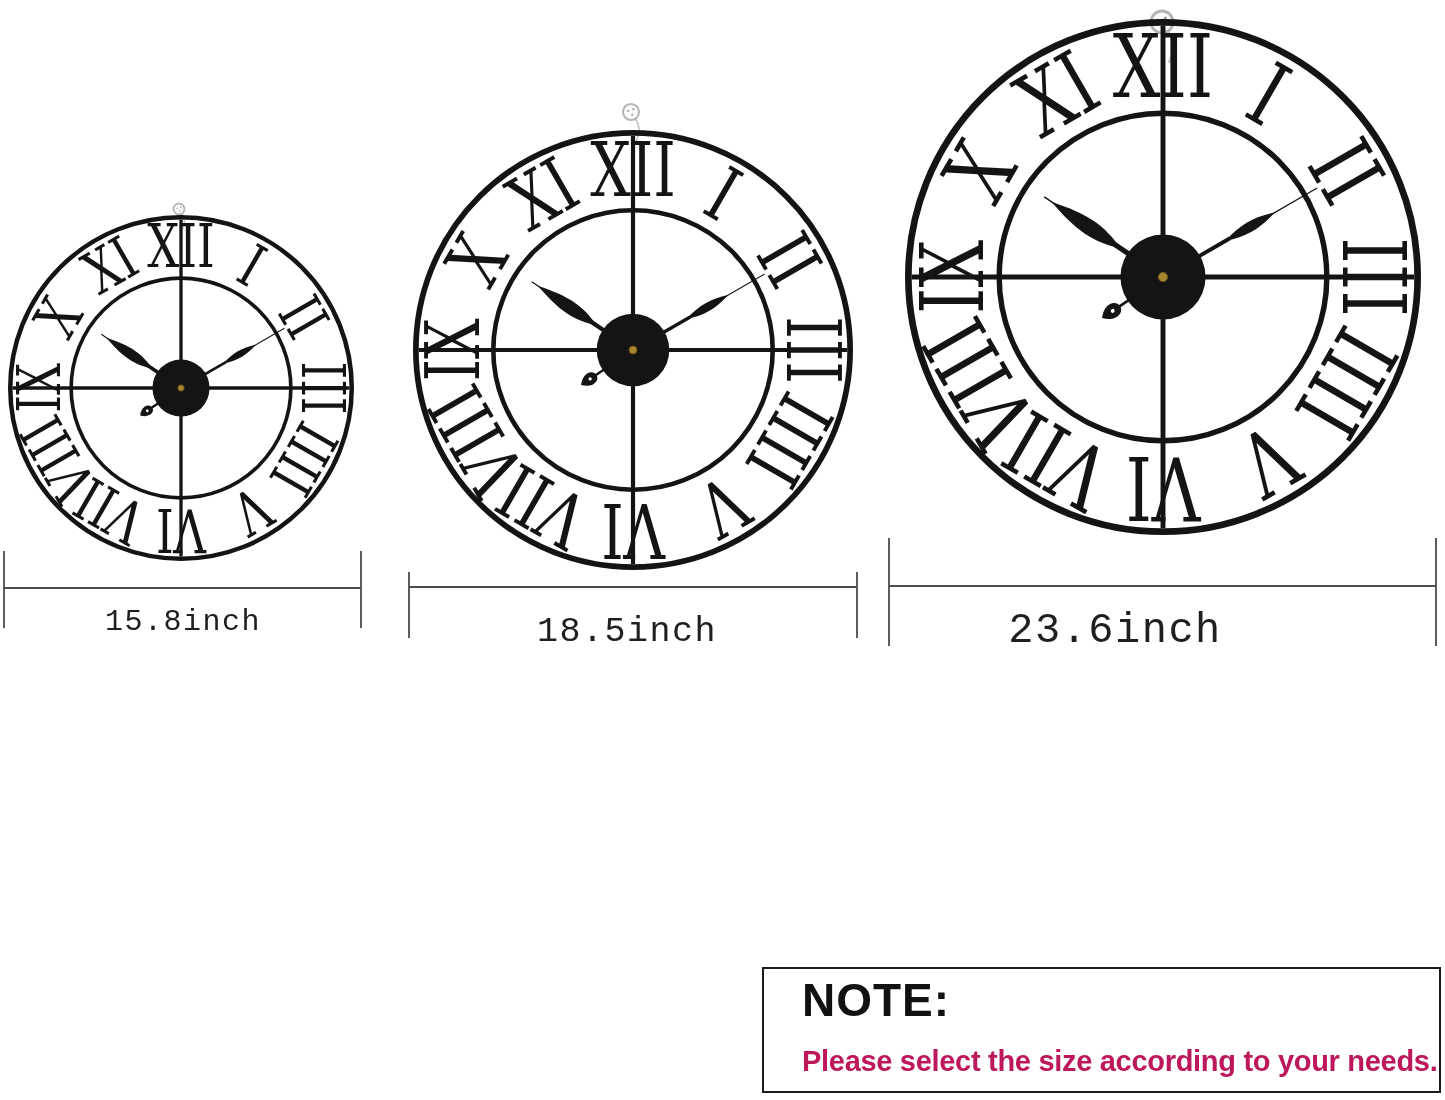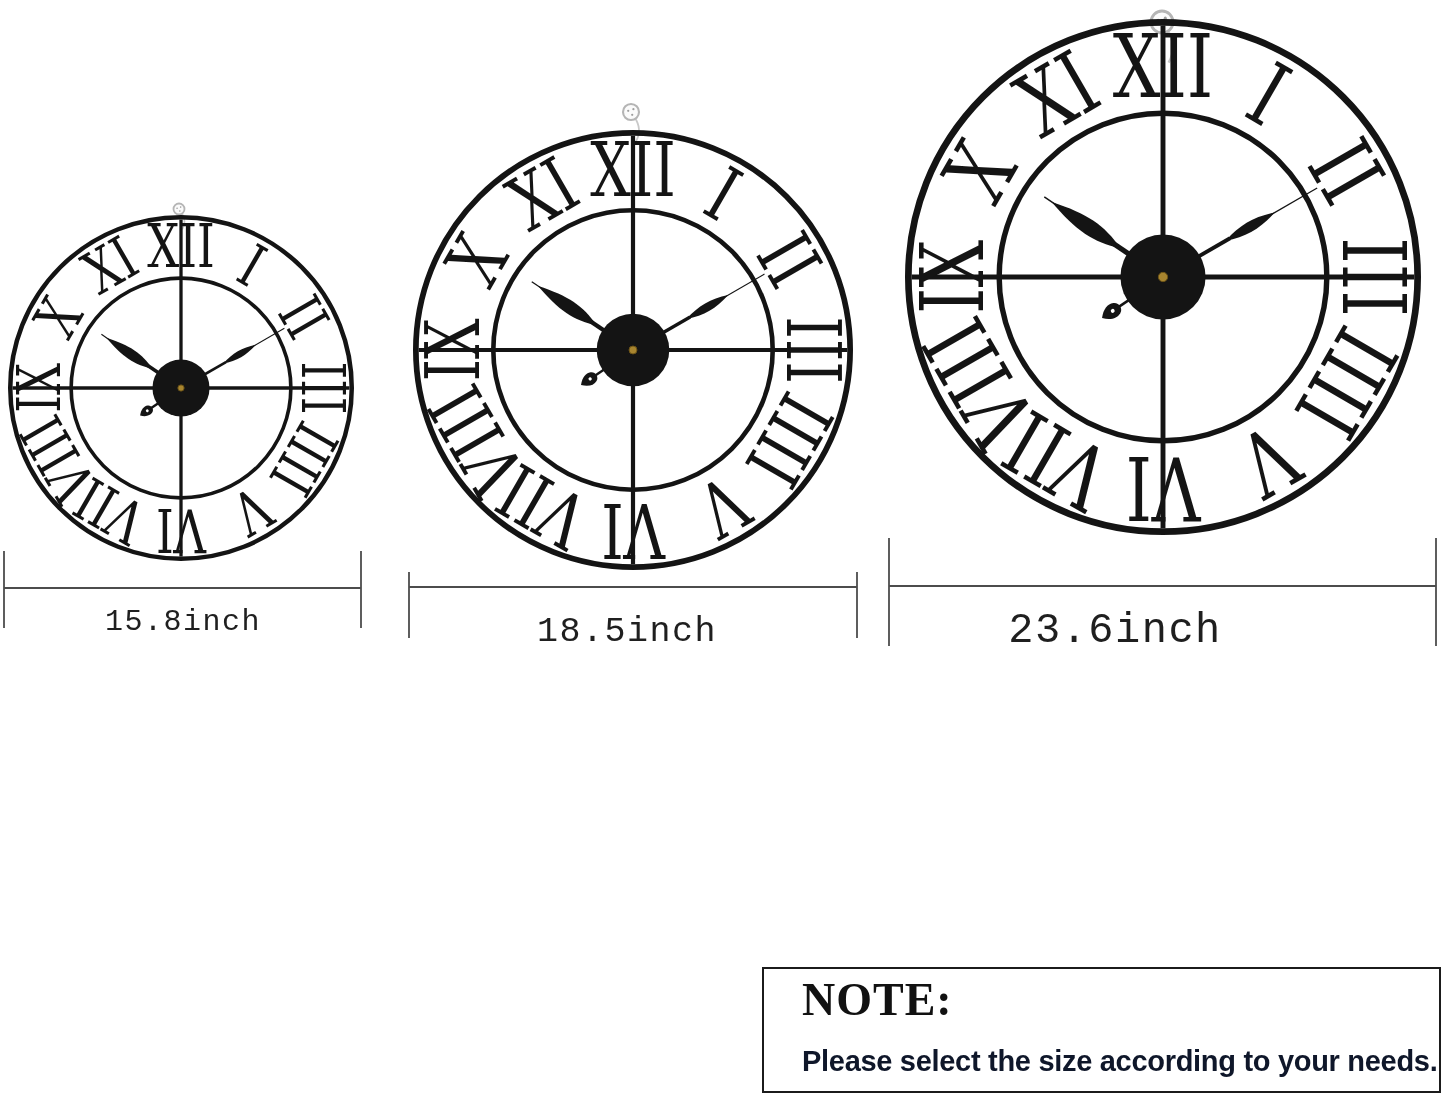--- a/index.html
+++ b/index.html
@@ -15,34 +15,34 @@
     position:absolute;
     left:762px;top:967px;
     width:679px;height:126px;
     background:#ffffff;
     border:2px solid #1b1b1b;
     box-sizing:border-box;
   }
   .note-title{
     position:absolute;
     left:38px;top:4px;
-    font-family:Liberation Serif, serif;
+    font-family:Liberation Sans, sans-serif;
     font-weight:bold;
     font-size:46px;
     letter-spacing:1px;
     color:#111111;
   }
   .note-body{
     position:absolute;
     left:38px;top:76px;
     font-family:"Liberation Sans",sans-serif;
     font-weight:bold;
     font-size:29px;
     letter-spacing:-0.3px;
-    color:#0f172a;
+    color:#be185d;
     white-space:nowrap;
   }
 </style>
 </head>
 <body>
 
 <div class="stage">
   <svg id="gfx" width="1445" height="1100" viewBox="0 0 1445 1100" xmlns="http://www.w3.org/2000/svg">
       <g>
         <g>

